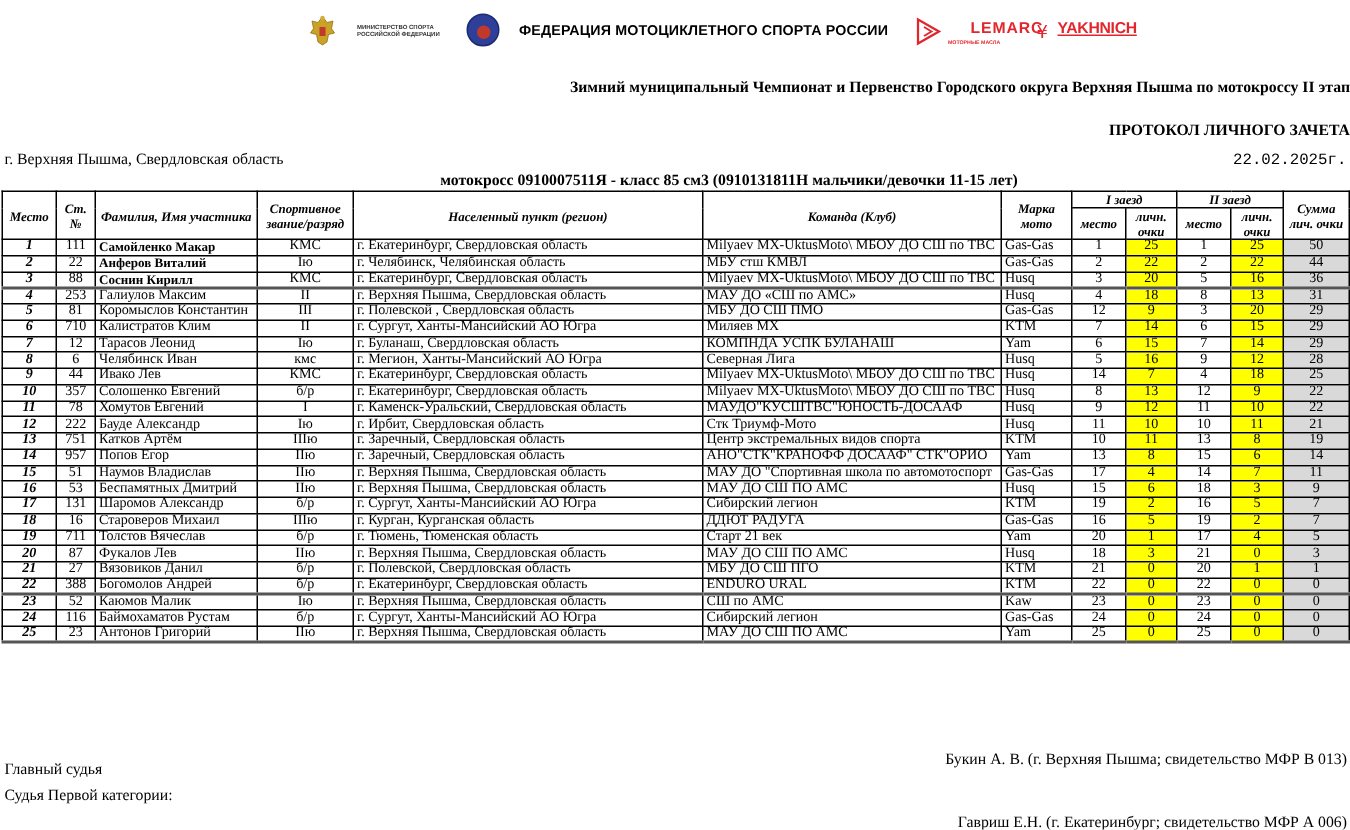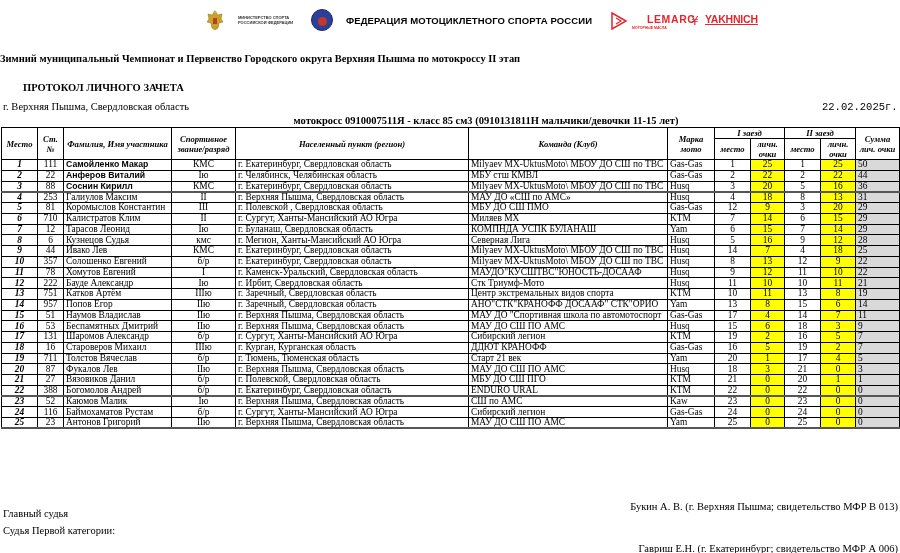--- a/index.html
+++ b/index.html
@@ -12,40 +12,40 @@
   .ministry { left: 238px; top: 9px; font-family: "Liberation Sans", sans-serif; font-size: 4px; font-weight: bold; line-height: 5px; color: #333; width: 60px; }
   .mfr { left: 311px; top: 3px; width: 22px; height: 22px; border-radius: 50%; background: #2e3f9a; border: 1px solid #1d2a70; }
   .mfr-inner { position: absolute; left: 6px; top: 7px; width: 9px; height: 9px; border-radius: 50%; background: #c0392b; }
   .fed-title { left: 346px; top: 9px; font-family: "Liberation Sans", sans-serif; font-weight: bold; font-size: 9.5px; letter-spacing: 0.1px; }
   .lemarc-icon { left: 610px; top: 5px; width: 18px; height: 20px; }
   .lemarc { left: 631px; top: 7px; font-family: "Liberation Sans", sans-serif; font-weight: bold; font-size: 10.5px; color: #e3262e; letter-spacing: 0.6px; margin-left: 16px; }
   .lemarc-sub { left: 632px; top: 20px; font-family: "Liberation Sans", sans-serif; font-size: 3.5px; color: #e3262e; font-weight: bold; }
   .yak-icon { left: 691px; top: 8px; font-size: 12px; color: #e3262e; font-family: "DejaVu Sans", sans-serif; }
   .yak { left: 705px; top: 7px; font-family: "Liberation Sans", sans-serif; font-weight: bold; font-size: 10.5px; color: #e3262e; text-decoration: underline; letter-spacing: -0.2px; }
 
-  .title { position: absolute; left: 0; width: 900px; text-align: left; font-weight: bold; }
+  .title { position: absolute; left: 0; width: 900px; text-align: right; font-weight: bold; }
   .t1 { top: 53px; font-size: 10.5px; }
   .t2 { top: 82px; font-size: 10.5px; padding-left: 23px; }
   .place-line { position: absolute; top: 101px; left: 3px; font-size: 10.5px; }
   .date-line { position: absolute; top: 101px; left: 822px; font-size: 10.5px; font-family: Liberation Mono, monospace; }
   .class-line { position: absolute; top: 115px; left: 4px; width: 900px; text-align: center; font-weight: bold; font-size: 10.5px; padding-left: 40px; margin-left: 12px; }
 
   table.protocol { position: absolute; top: 127px; left: 1px; width: 898px; border-collapse: collapse; table-layout: fixed; font-size: 9.4px; }
   table.protocol td, table.protocol th { border: 1px solid #000; height: 10.75px; line-height: 9px; white-space: nowrap; overflow: hidden; padding: 0 2px; }
   table.protocol th { font-style: italic; font-weight: bold; font-size: 8.6px; text-align: center; line-height: 10px; white-space: normal; }
   th.hdr-tall { height: 51px; }
   th.hdr-top { height: 18px; }
   th.hdr-sub { height: 33px; }
   .c-place { text-align: center; font-weight: bold; font-style: italic; }
   .c-num { text-align: center; }
-  .c-name.bold { font-weight: bold; font-family: Liberation Sans, sans-serif; font-size: 8.7px; }
+  .c-name.bold { font-weight: bold; font-family: Liberation Serif, serif; font-size: 8.7px; }
   .c-rank { text-align: center; }
   .c-center { text-align: center; }
   .c-pts { text-align: center; background: #ffff00; }
-  .c-sum { text-align: left; background: #d9d9d9; }
+  .c-sum { text-align: center; background: #d9d9d9; }
   tr.sep td { border-bottom: 2px solid #555; }
 
   .footer { position: absolute; left: 3px; font-size: 10.5px; margin-top: 24px; }
   .footer-r { position: absolute; right: 2px; font-size: 10.5px; }
 </style>
 </head>
 <body>
 
 <div class="logos">
   <svg class="logo eagle" viewBox="0 0 18 22">
@@ -204,21 +204,21 @@
         <td class="c-moto">Yam</td>
         <td class="c-center">6</td>
         <td class="c-pts">15</td>
         <td class="c-center">7</td>
         <td class="c-pts">14</td>
         <td class="c-sum">29</td>
       </tr>
       <tr>
         <td class="c-place">8</td>
         <td class="c-num">6</td>
-        <td class="c-name">Кузнецов Судья</td>
+        <td class="c-name">Челябинск Иван</td>
         <td class="c-rank">кмс</td>
         <td class="c-city">г. Мегион, Ханты-Мансийский АО Югра</td>
         <td class="c-team">Северная Лига</td>
         <td class="c-moto">Husq</td>
         <td class="c-center">5</td>
         <td class="c-pts">16</td>
         <td class="c-center">9</td>
         <td class="c-pts">12</td>
         <td class="c-sum">28</td>
       </tr>
@@ -347,21 +347,21 @@
         <td class="c-center">16</td>
         <td class="c-pts">5</td>
         <td class="c-sum">7</td>
       </tr>
       <tr>
         <td class="c-place">18</td>
         <td class="c-num">16</td>
         <td class="c-name">Староверов Михаил</td>
         <td class="c-rank">IIIю</td>
         <td class="c-city">г. Курган, Курганская область</td>
-        <td class="c-team">ДДЮТ КРАНОФФ</td>
+        <td class="c-team">ДДЮТ РАДУГА</td>
         <td class="c-moto">Gas-Gas</td>
         <td class="c-center">16</td>
         <td class="c-pts">5</td>
         <td class="c-center">19</td>
         <td class="c-pts">2</td>
         <td class="c-sum">7</td>
       </tr>
       <tr>
         <td class="c-place">19</td>
         <td class="c-num">711</td>

